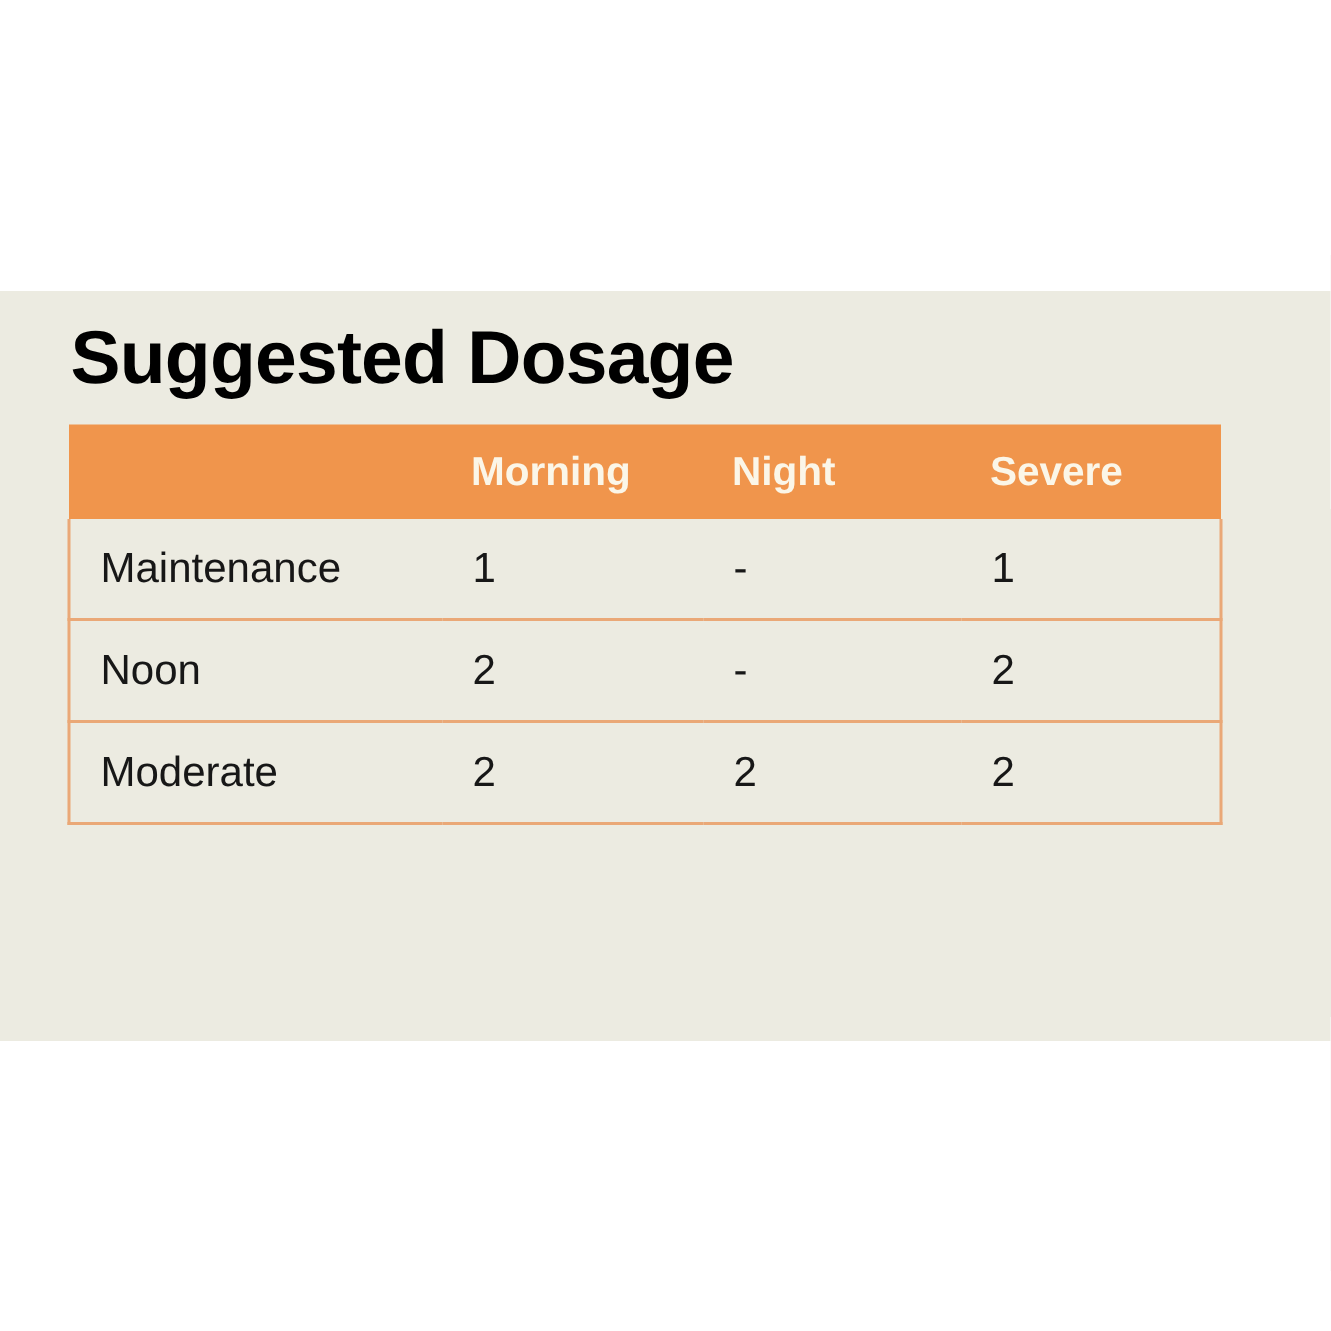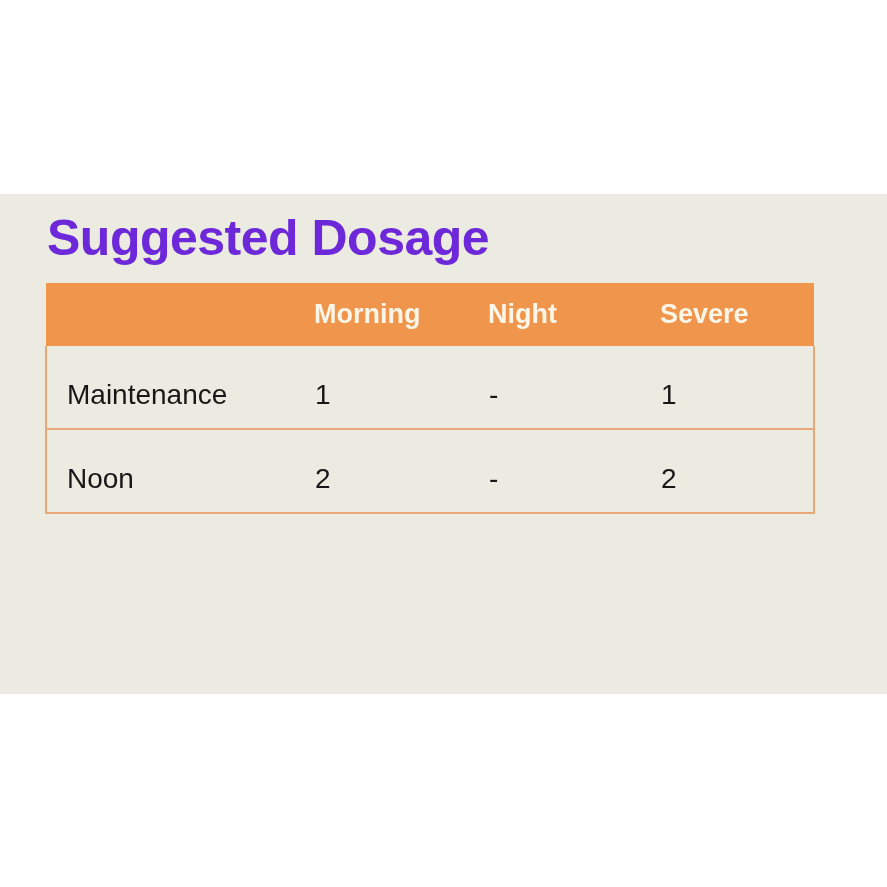--- a/index.html
+++ b/index.html
@@ -34,21 +34,21 @@
   }
 
   
   #slide-title {
     position: absolute;
     left: 47px;
     top: 209px;
     font-family: "Liberation Sans", sans-serif;
     font-size: 50px;
     font-weight: bold;
-    color: #6d28d9;
+    color: #000000;
     letter-spacing: -0.5px;
     line-height: 58px;
     white-space: nowrap;
   }
 
   
   #dosage-table {
     position: absolute;
     left: 45px;
     top: 283px;
@@ -83,21 +83,21 @@
   #dosage-table thead th.th-label {
     padding-left: 20px;
   }
 
   #dosage-table tbody tr {
     background: #ecebe1;
   }
 
   #dosage-table tbody td {
     height: 66px;
-    padding: 16px 0 0 20px;
+    padding: 0 0 0 20px;
     text-align: left;
     vertical-align: middle;
     font-family: "Liberation Sans", sans-serif;
     font-size: 28px;
     font-weight: normal;
     color: #171717;
     border-top: 2px solid #eaa877;
     border-bottom: 2px solid #eaa877;
     border-left: 2px solid transparent;
     border-right: 2px solid transparent;
@@ -144,16 +144,22 @@
         <td>1</td>
         <td>-</td>
         <td>1</td>
       </tr>
       <tr>
         <td>Noon</td>
         <td>2</td>
         <td>-</td>
         <td>2</td>
       </tr>
+      <tr>
+        <td>Moderate</td>
+        <td>2</td>
+        <td>2</td>
+        <td>2</td>
+      </tr>
     </tbody>
   </table>
 
 </div>
 
 </body></html>

